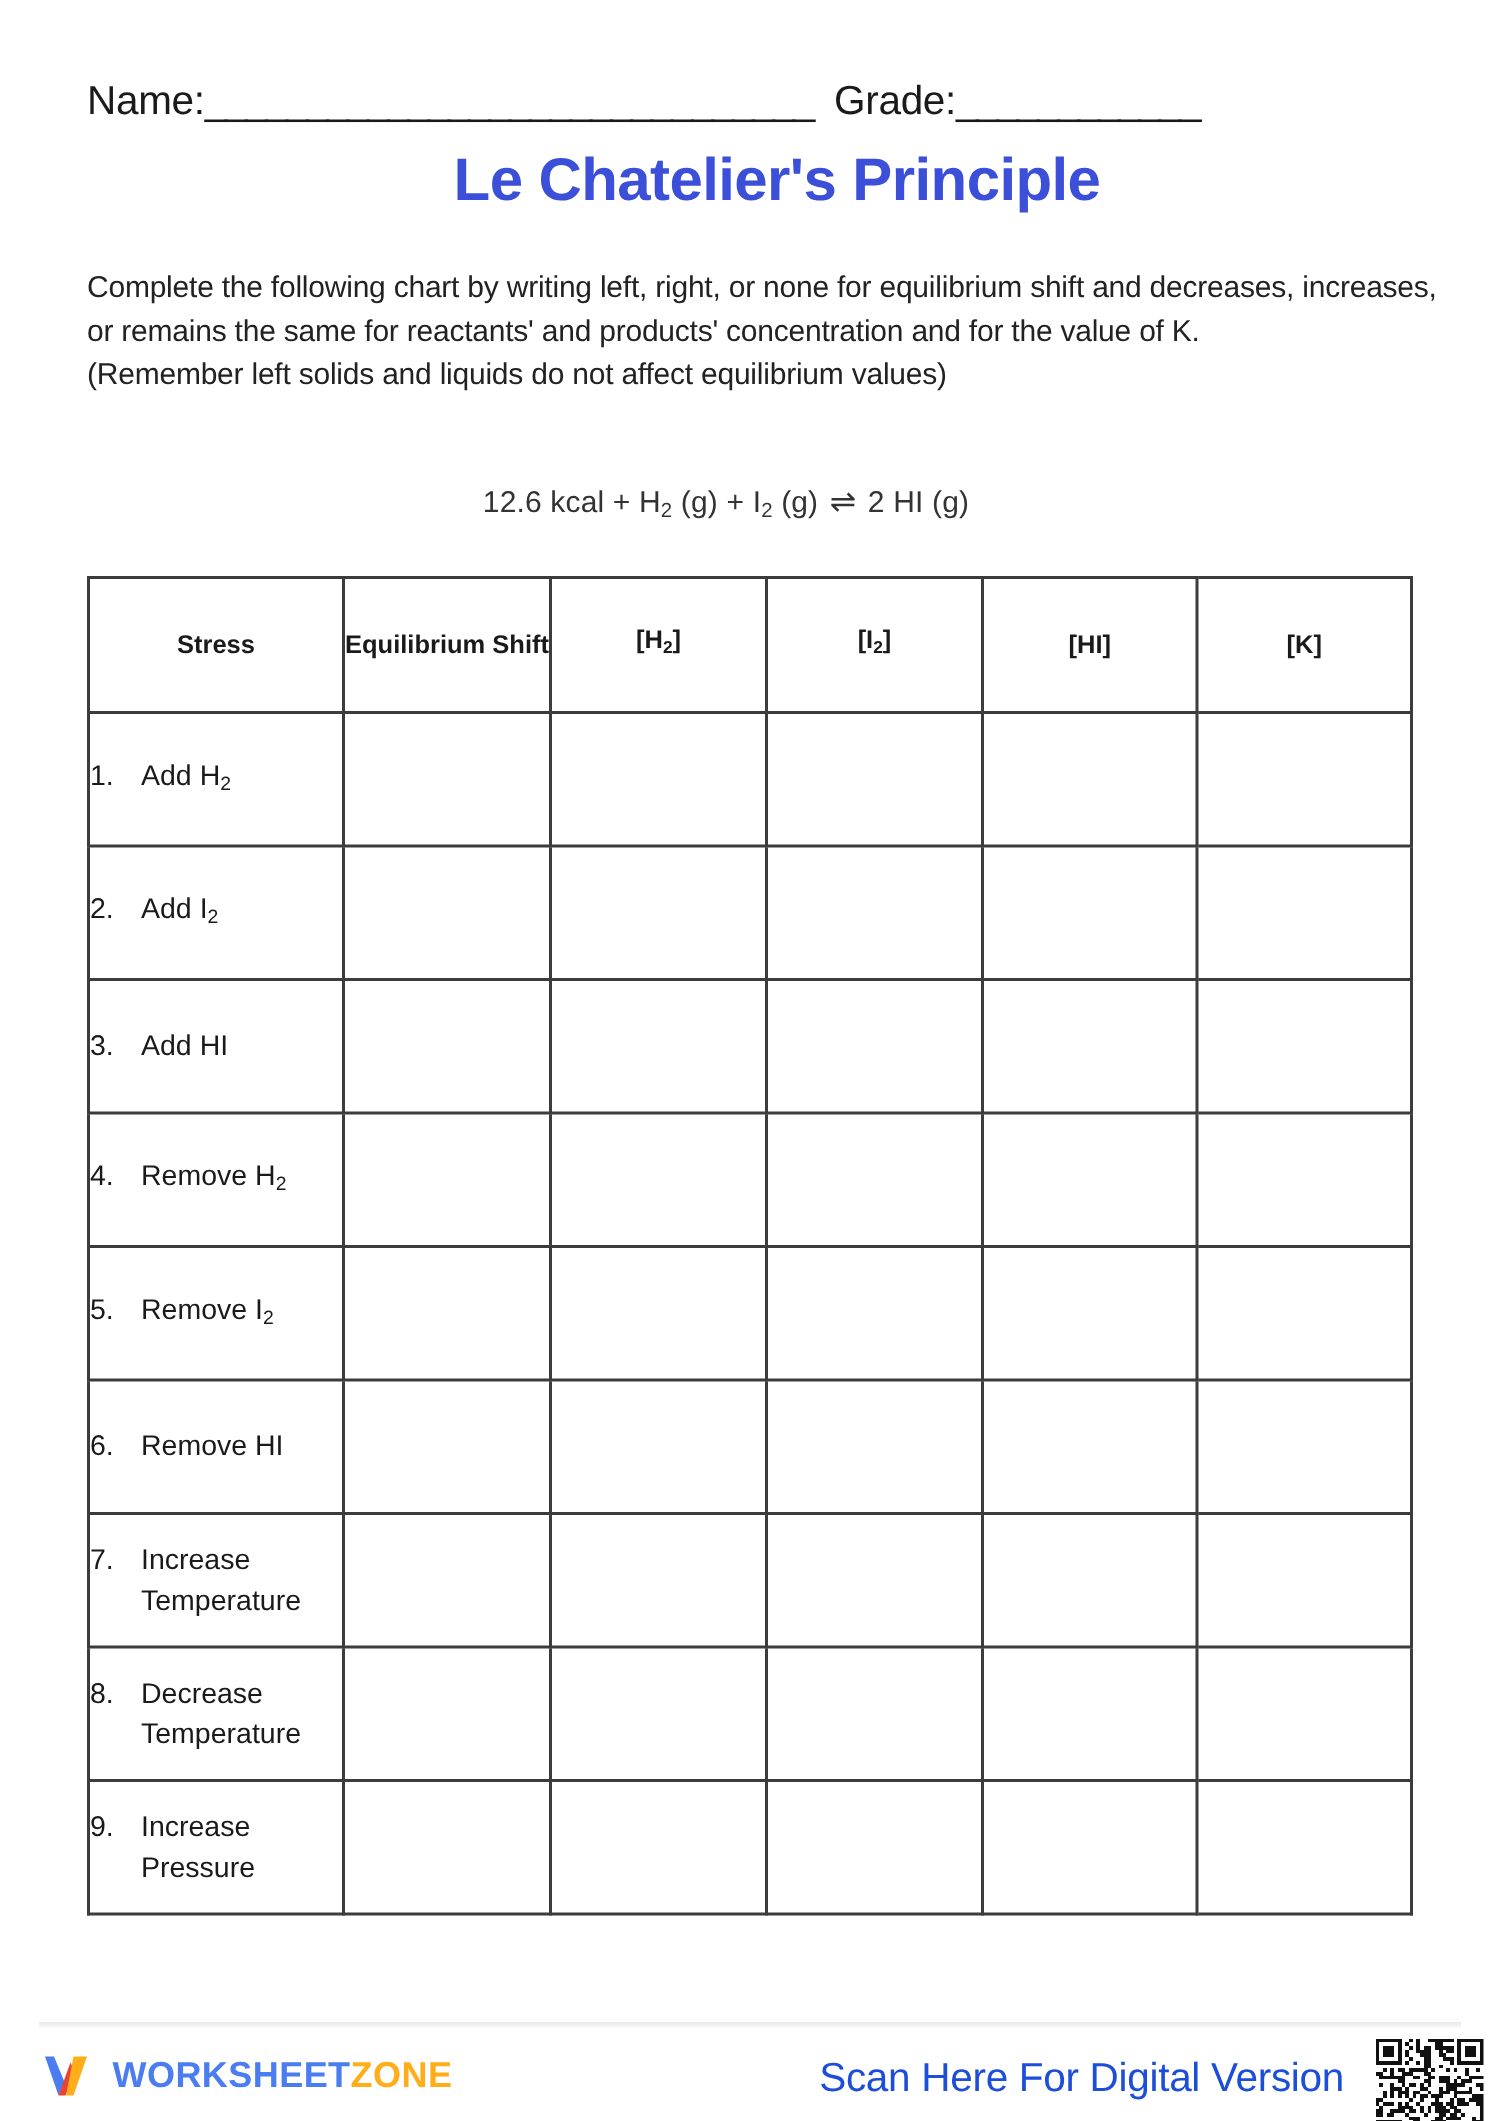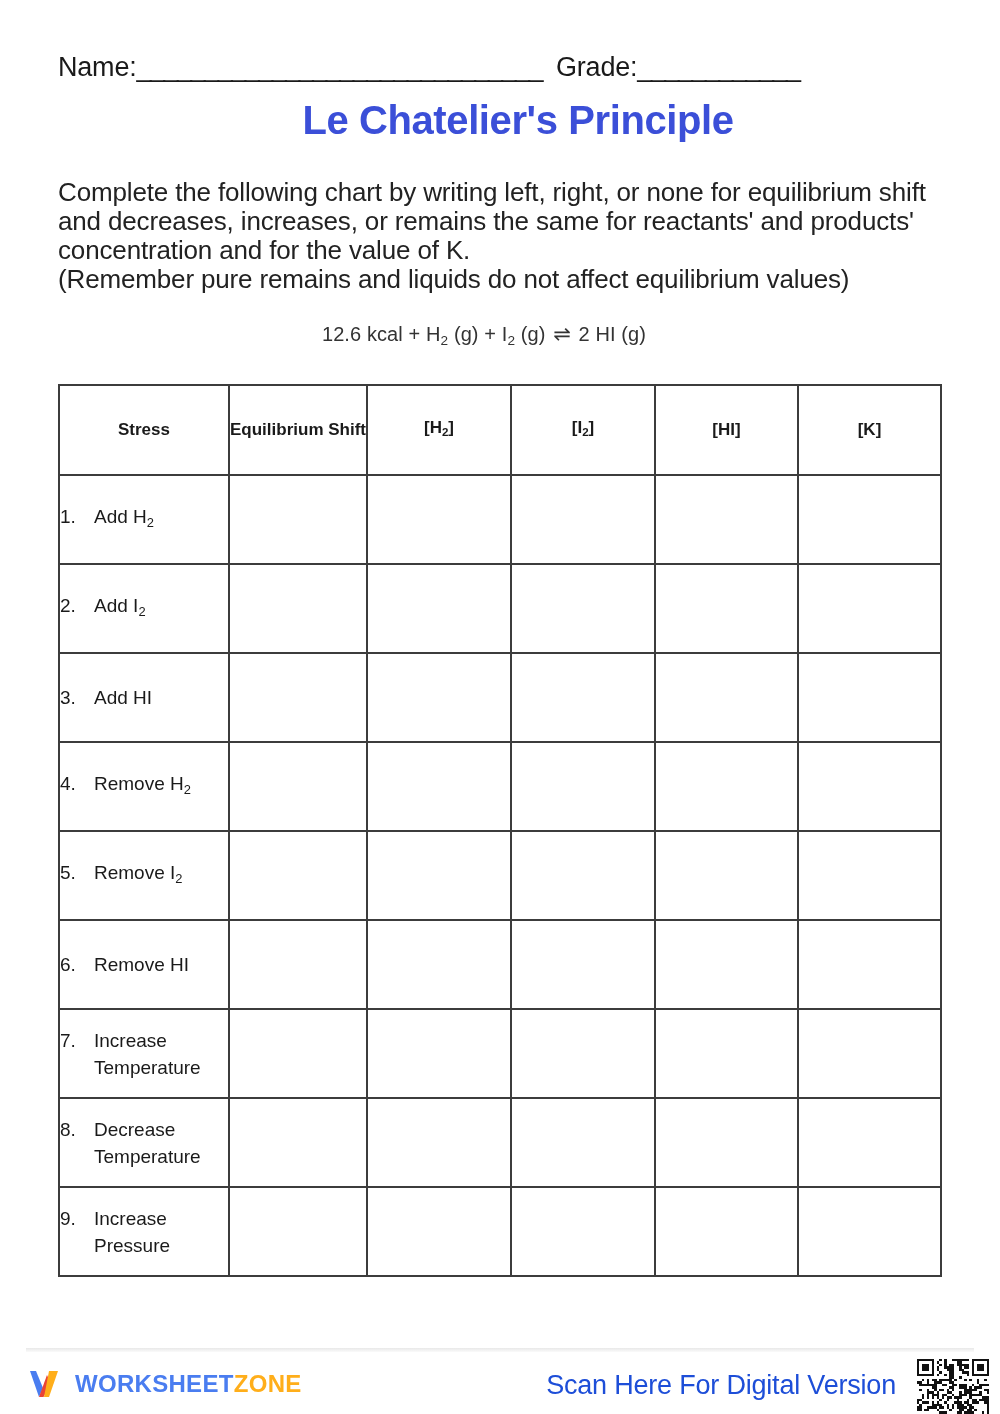--- a/index.html
+++ b/index.html
@@ -47,21 +47,21 @@
     color: #3b4fd8;
     letter-spacing: -0.4px;
   }
 
   
   .instructions {
     position: absolute;
     left: 58px;
     top: 178px;
     width: 900px;
-    font-size: 26px;
+    font-size: 20px;
     line-height: 29px;
     color: #222222;
     letter-spacing: -0.15px;
   }
   .instructions p { margin: 0; }
 
   
   .equation {
     position: absolute;
     left: 0;
@@ -203,21 +203,21 @@
 <div id="page">
 
   <div class="namegrade">
     <span>Name:</span><span class="rule">______________________________</span><span class="gap"></span><span>Grade:</span><span class="rule">____________</span>
   </div>
 
   <div class="title">Le Chatelier's Principle</div>
 
   <div class="instructions">
     <p>Complete the following chart by writing left, right, or none for equilibrium shift and decreases, increases, or remains the same for reactants' and products' concentration and for the value of K.</p>
-    <p>(Remember pure remains and liquids do not affect equilibrium values)</p>
+    <p>(Remember left solids and liquids do not affect equilibrium values)</p>
   </div>
 
   <div class="equation">
     <span>12.6 kcal</span>
     <span>+</span>
     <span><span>H</span><sub>2</sub></span>
     <span>(g)</span>
     <span>+</span>
     <span><span>I</span><sub>2</sub></span>
     <span>(g)</span>

